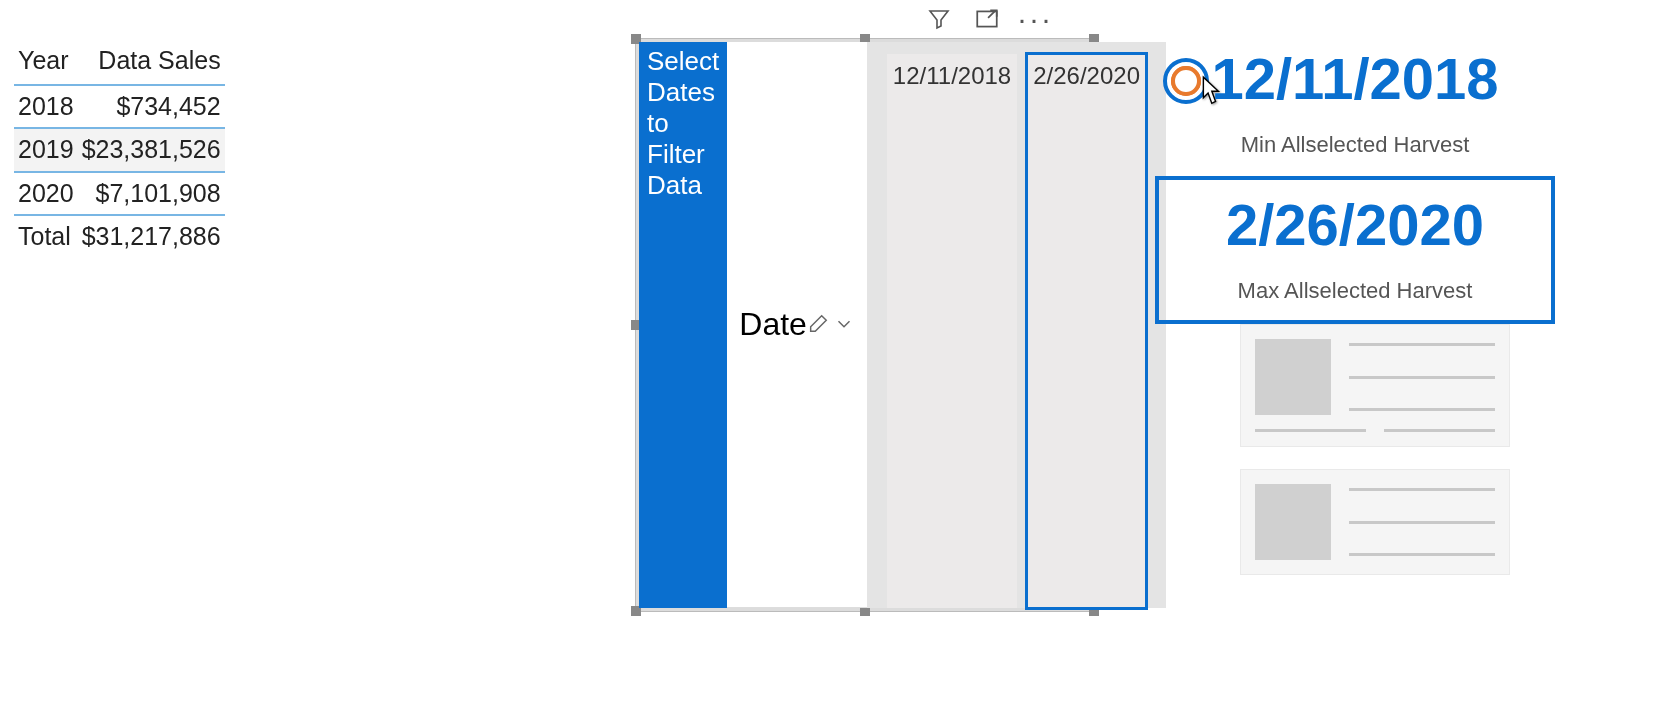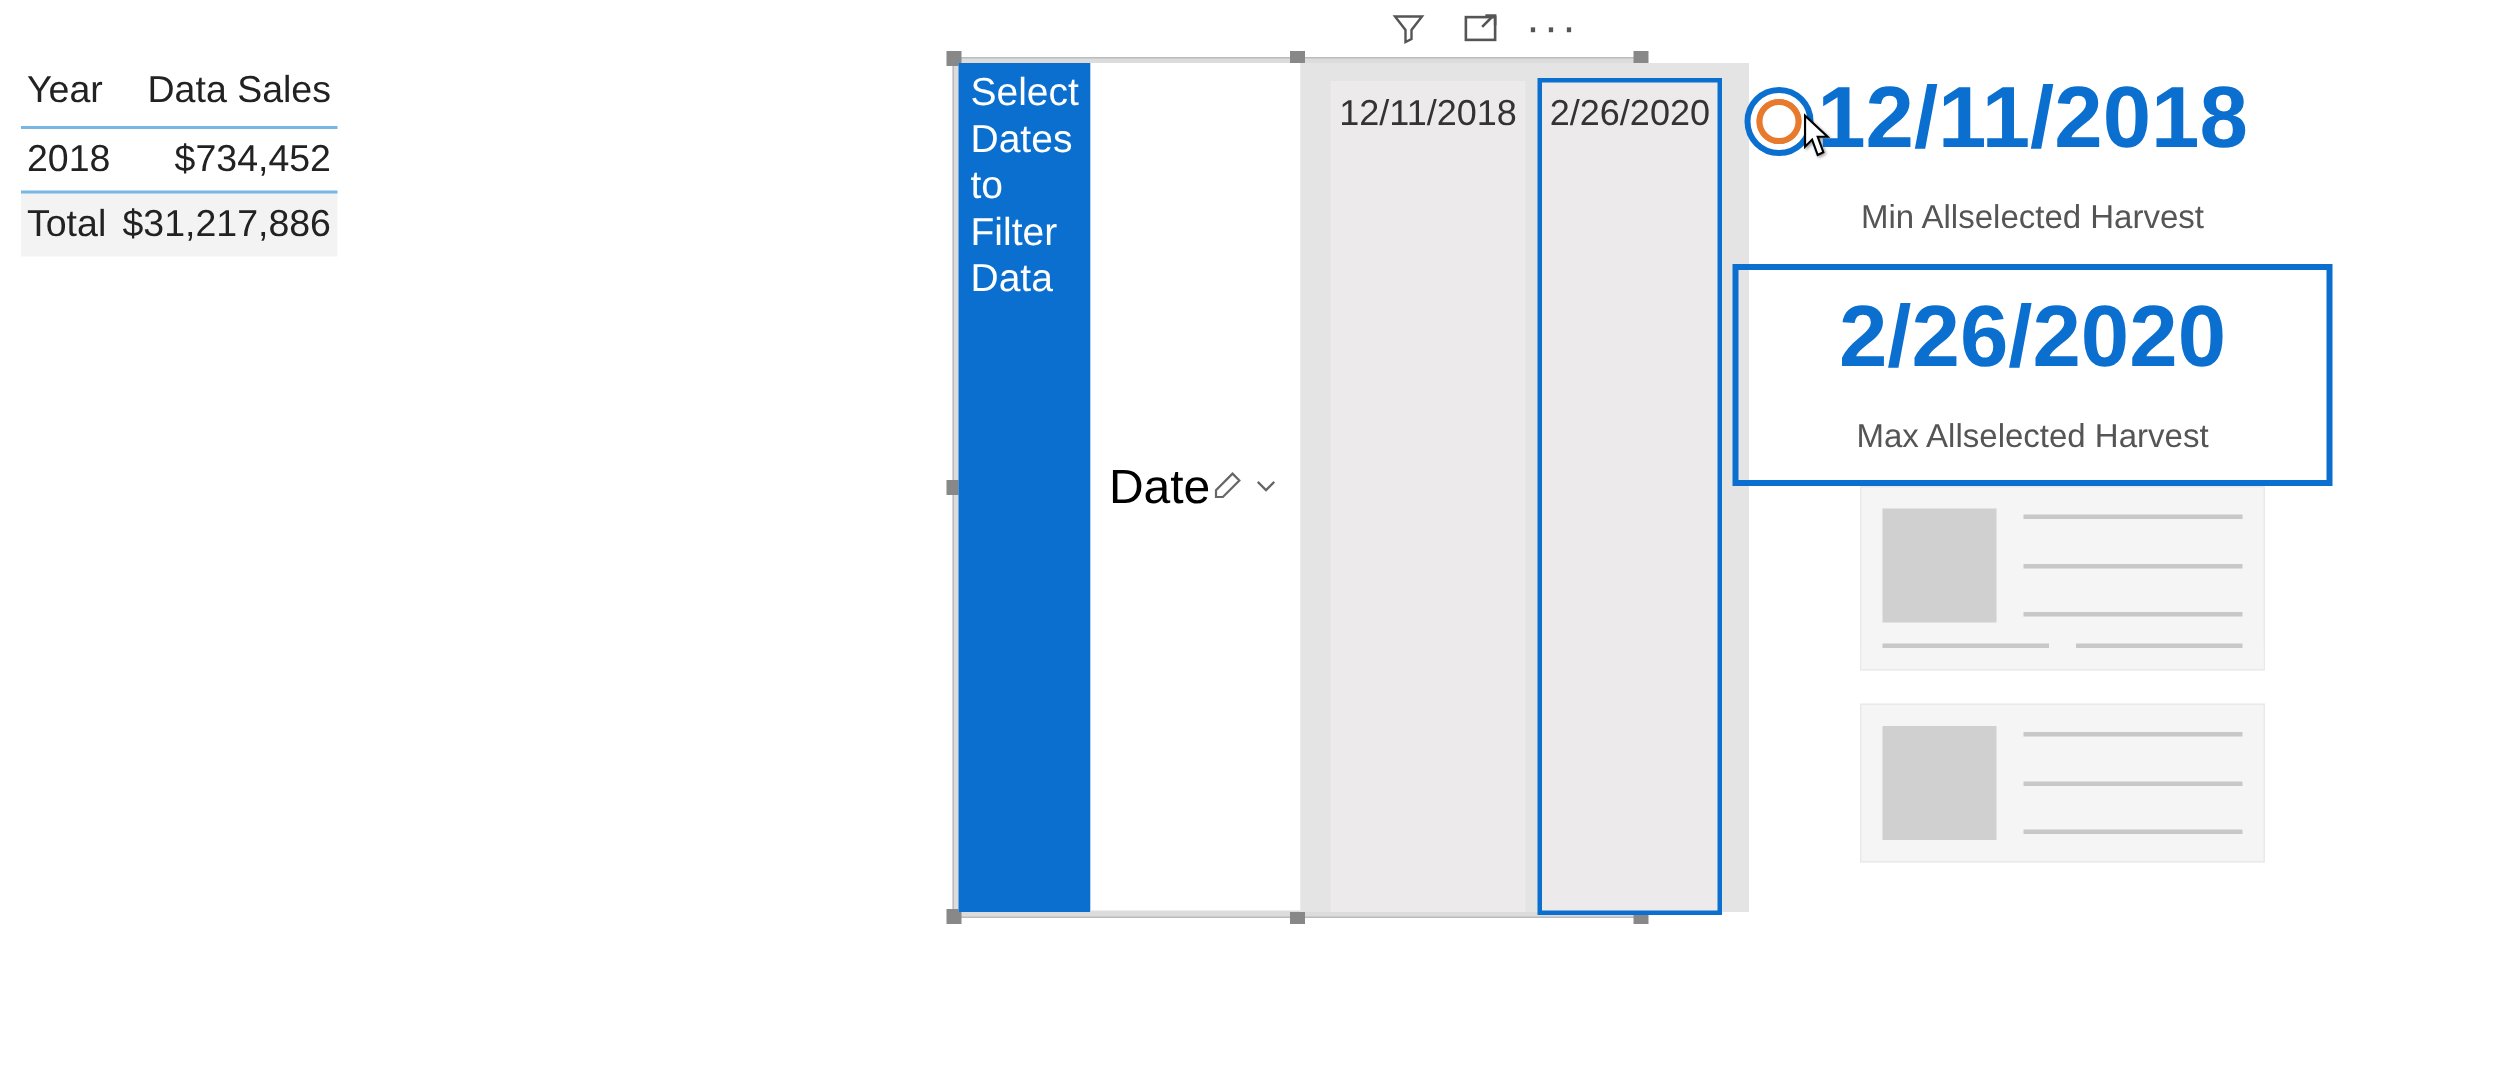--- a/index.html
+++ b/index.html
@@ -73,20 +73,28 @@
     <thead>
       <tr>
         <th>Year</th>
         <th class="num">Data Sales</th>
       </tr>
     </thead>
     <tbody class="hdr-underline">
       <tr>
         <td>2018</td>
         <td class="num">$734,452</td>
+      </tr>
+      <tr>
+        <td>2019</td>
+        <td class="num">$23,381,526</td>
+      </tr>
+      <tr>
+        <td>2020</td>
+        <td class="num">$7,101,908</td>
       </tr>
       <tr class="total-row">
         <td>Total</td>
         <td class="num">$31,217,886</td>
       </tr>
     </tbody>
   </table>
 </div>
 
 <div class="slicer-toolbar">

